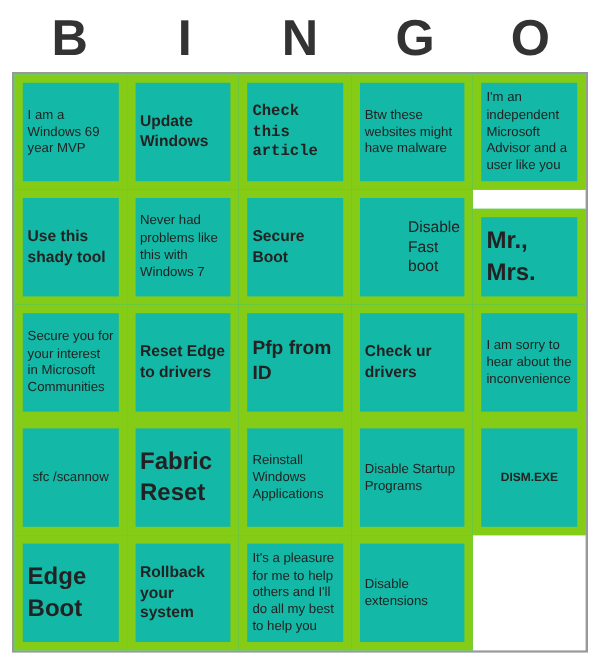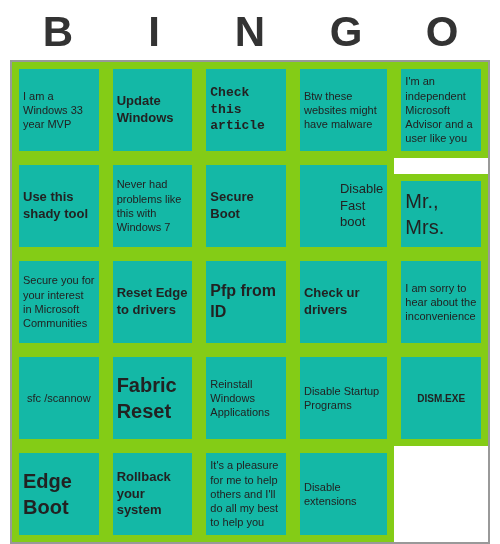--- a/index.html
+++ b/index.html
@@ -52,30 +52,30 @@
 
 <div class="bingo-header">
   <span class="bingo-letter">B</span>
   <span class="bingo-letter">I</span>
   <span class="bingo-letter">N</span>
   <span class="bingo-letter">G</span>
   <span class="bingo-letter">O</span>
 </div>
 
 <div class="bingo-grid" id="bingo-grid">
-<div class="bingo-cell">I am a Windows 33 year MVP</div>
+<div class="bingo-cell">I am a Windows 69 year MVP</div>
     <div class="bingo-cell" style="font-size: 13px; font-weight: bold;">Update Windows</div>
     <div class="bingo-cell" style="font-size: 13px; font-weight: bold; font-family: Liberation Mono, monospace;">Check this article</div>
     <div class="bingo-cell">Btw these websites might have malware</div>
     <div class="bingo-cell">I'm an independent Microsoft Advisor and a user like you</div>
     <div class="bingo-cell" style="font-size: 13px; font-weight: bold;">Use this shady tool</div>
     <div class="bingo-cell">Never had problems like this with Windows 7</div>
     <div class="bingo-cell" style="font-size: 13px; font-weight: bold;">Secure Boot</div>
     <div class="bingo-cell" style="font-size: 13px; font-weight: normal; padding-left: 40px;">Disable Fast boot</div>
-    <div class="bingo-cell" style="font-size: 20px; font-weight: normal; margin-top: 16px;">Mr., Mrs.</div>
+    <div class="bingo-cell" style="font-size: 20px; font-weight: bold; margin-top: 16px;">Mr., Mrs.</div>
     <div class="bingo-cell">Secure you for your interest in Microsoft Communities</div>
     <div class="bingo-cell" style="font-size: 13px; font-weight: bold;">Reset Edge to drivers</div>
     <div class="bingo-cell" style="font-size: 16px; font-weight: bold;">Pfp from ID</div>
     <div class="bingo-cell" style="font-size: 13px; font-weight: bold;">Check ur drivers</div>
     <div class="bingo-cell">I am sorry to hear about the inconvenience</div>
     <div class="bingo-cell">sfc /scannow</div>
     <div class="bingo-cell" style="font-size: 20px; font-weight: bold;">Fabric Reset</div>
     <div class="bingo-cell">Reinstall Windows Applications</div>
     <div class="bingo-cell">Disable Startup Programs</div>
     <div class="bingo-cell" style="font-size: 10px; font-weight: bold;">DISM.EXE</div>

